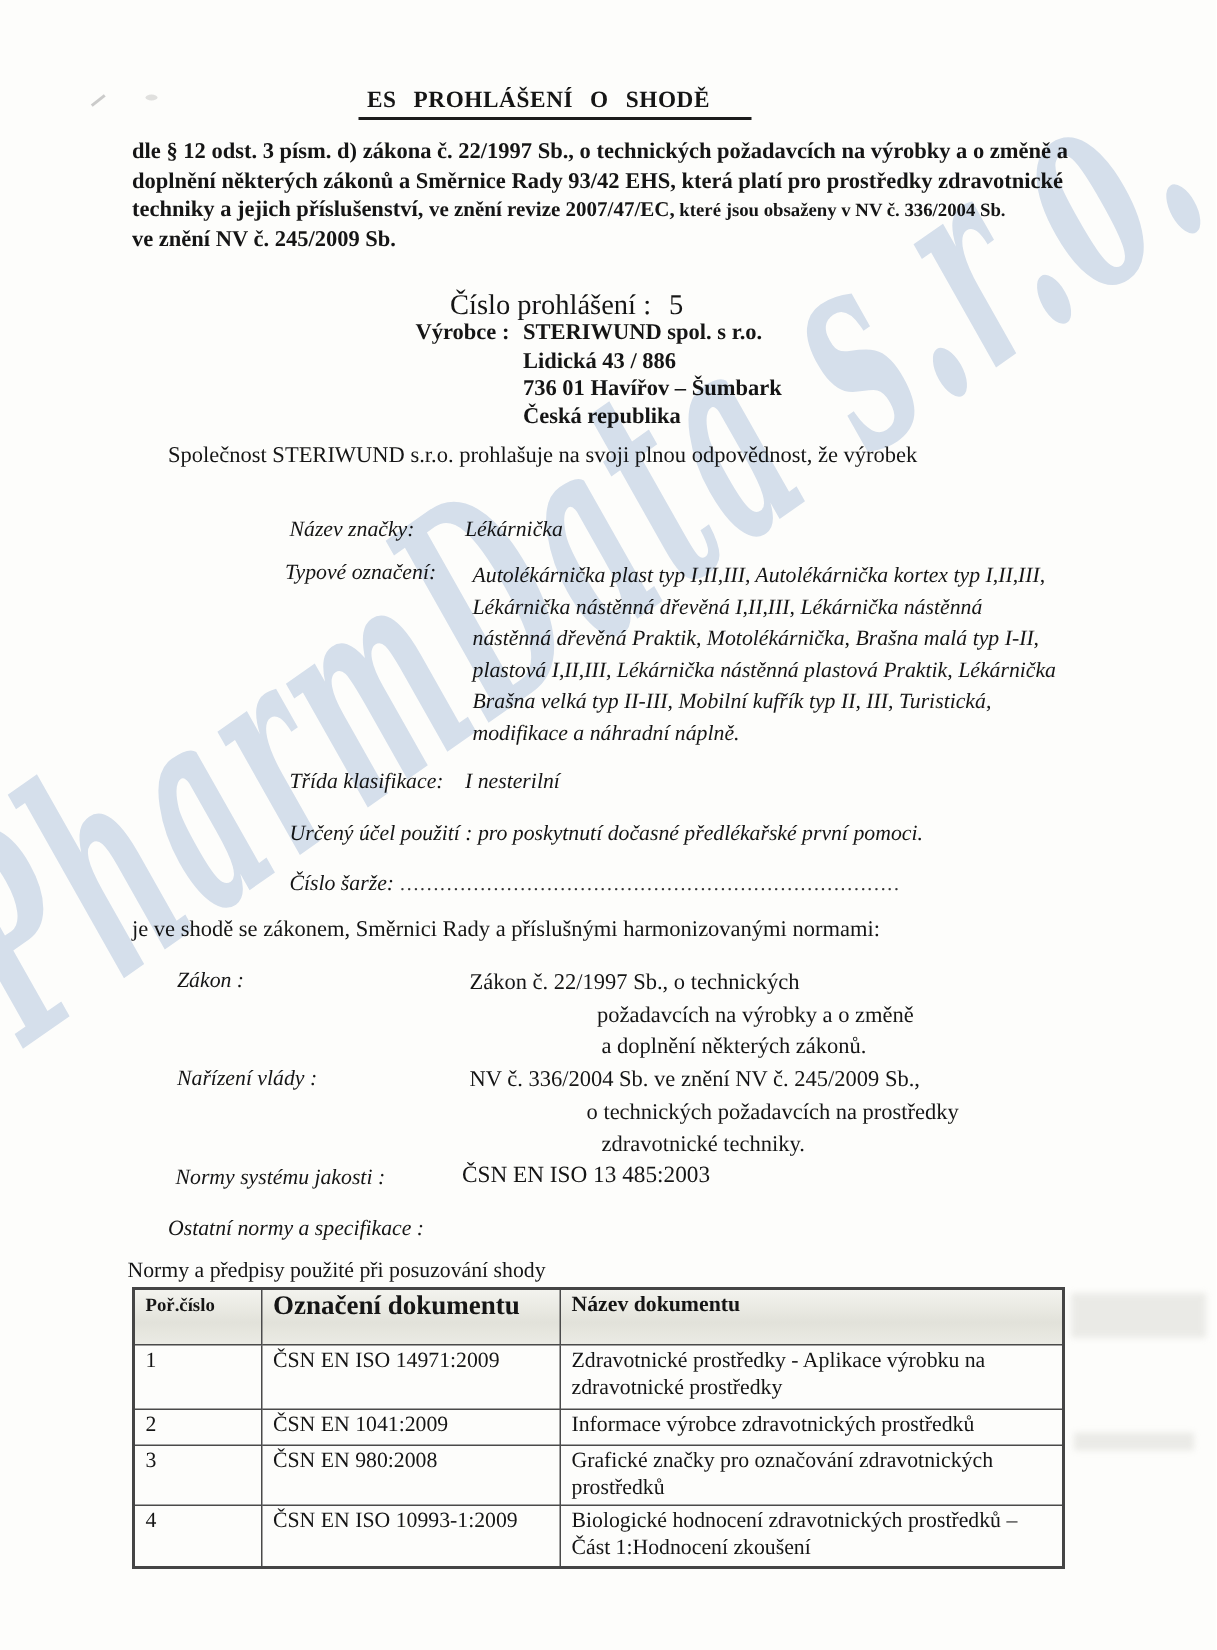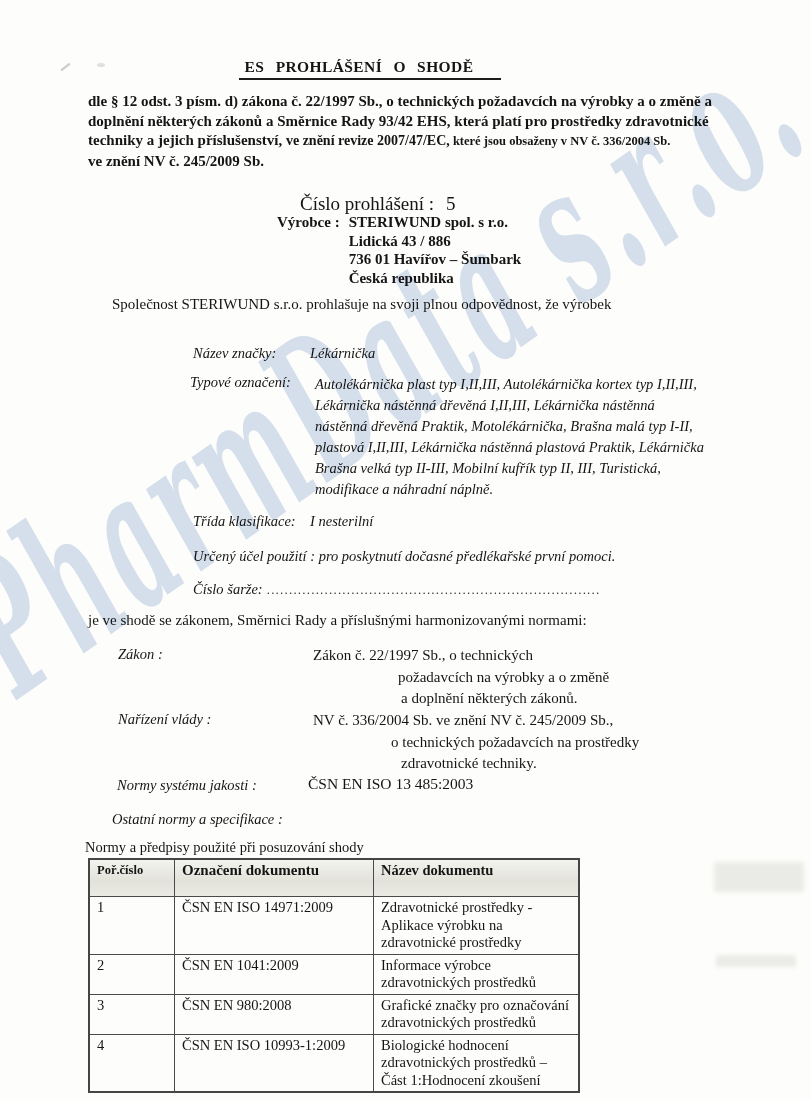--- a/index.html
+++ b/index.html
@@ -79,36 +79,36 @@
   .narizeni-value .ind2 { padding-left:88px; }
 
   .jakost-label { left:117px; top:777px; }
   .jakost-value { left:308px; top:775px; font-size:15.5px; }
 
   .ostatni { left:112px; top:811px; }
 
   .tab-caption { left:85px; top:839px; font-size:14.5px; }
 
   table.norms {
-    position:absolute; left:88px; top:858px; width:492px;
+    position:absolute; left:88px; top:858px; width:622px;
     border-collapse:collapse;
     border:2px solid #454545;
     font-size:14.5px;
   }
   table.norms th, table.norms td {
     border:1.5px solid #4a4a4a;
     vertical-align:top; text-align:left;
     padding:2px 7px 2px 7px; line-height:17.5px;
   }
   table.norms thead th {
     height:32px; font-weight:bold;
     background:linear-gradient(180deg,#f3f3ee 0%, #e2e2da 60%, #ebebe4 100%);
   }
   th.c1 { width:70px; font-size:12.5px; text-align:center; padding-left:2px; padding-right:2px; }
-  th.c2 { width:184px; font-size:15px; }
+  th.c2 { width:184px; font-size:18px; }
   th.c3 { font-size:14.5px; }
   td.num { text-align:center; }
   tr.r1 td { height:38px; }
   tr.r2 td { height:19px; }
   tr.r3 td { height:20px; }
   tr.r4 td { height:36px; }
 
   
   .smudge { background:#c9c9c2; opacity:.35; filter:blur(2px); }
   .sm-a { left:714px; top:862px; width:90px; height:30px; }

